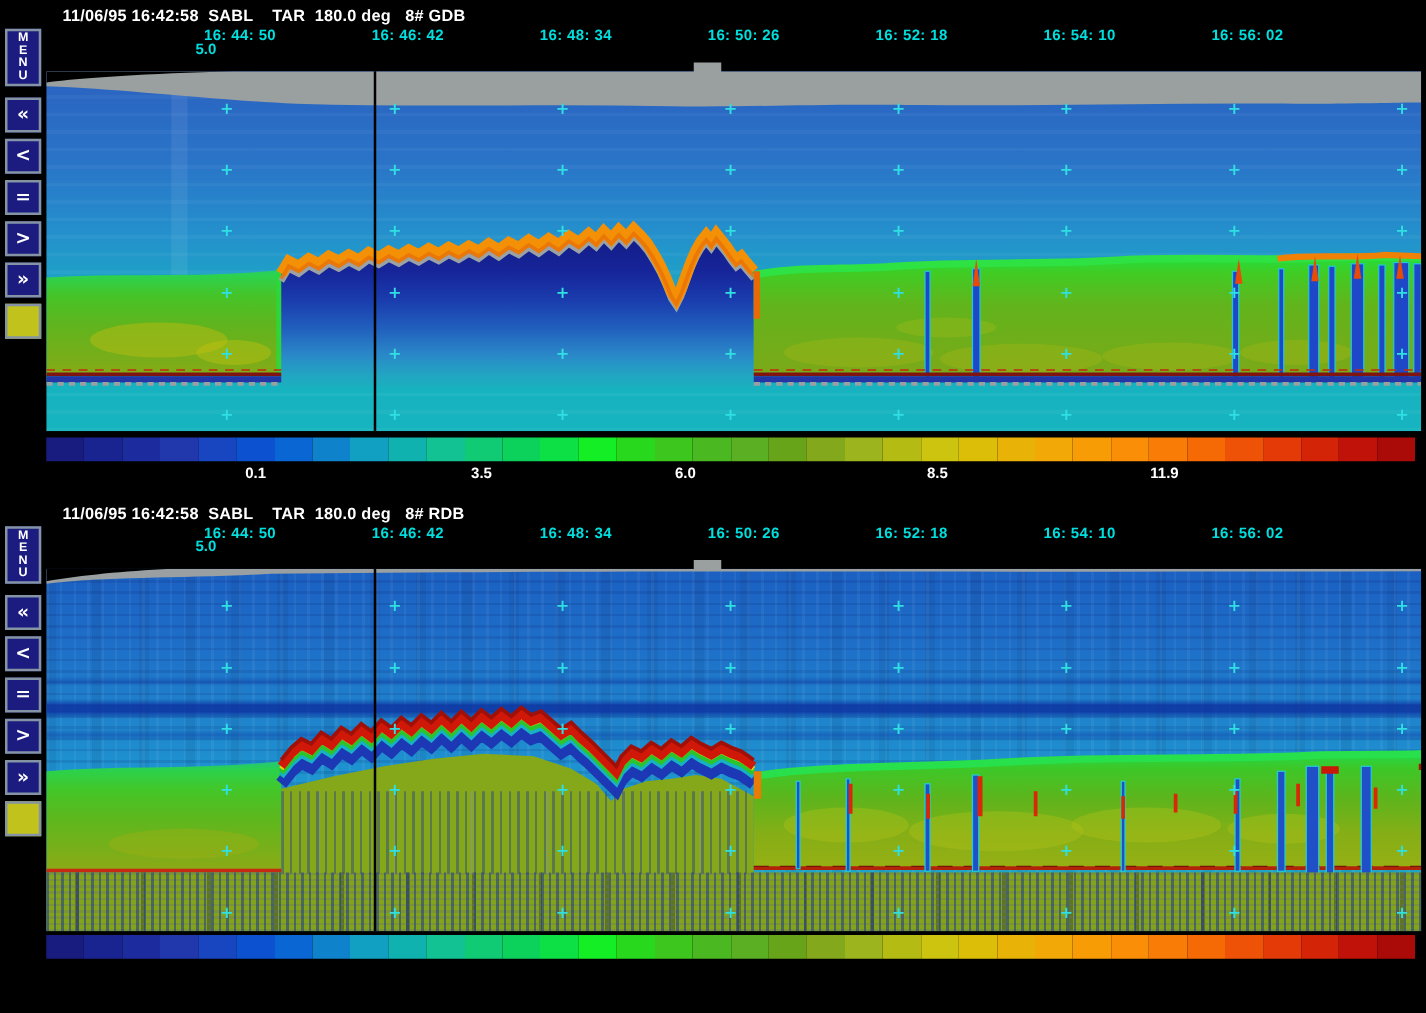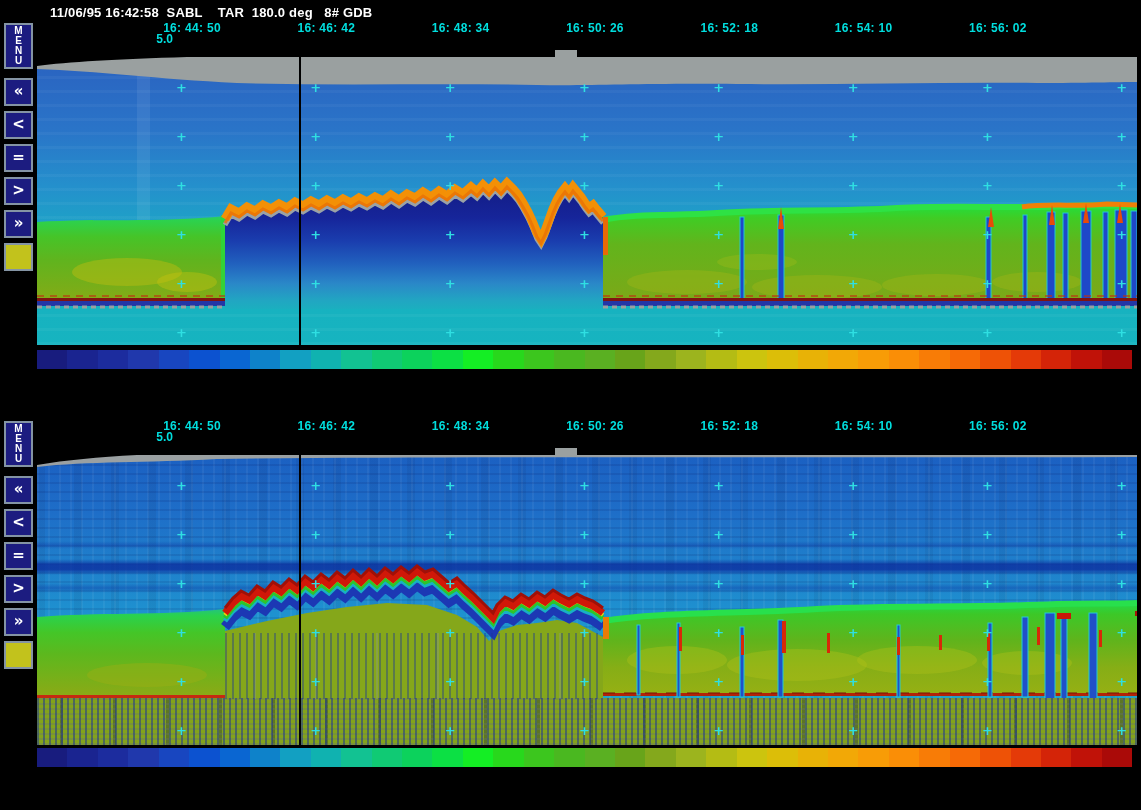--- a/index.html
+++ b/index.html
@@ -254,37 +254,45 @@
         <div class="cblock" style="background: rgb(248, 156, 6);"></div>
         <div class="cblock" style="background: rgb(250, 142, 6);"></div>
         <div class="cblock" style="background: rgb(248, 124, 6);"></div>
         <div class="cblock" style="background: rgb(246, 106, 6);"></div>
         <div class="cblock" style="background: rgb(238, 82, 6);"></div>
         <div class="cblock" style="background: rgb(228, 58, 8);"></div>
         <div class="cblock" style="background: rgb(212, 36, 8);"></div>
         <div class="cblock" style="background: rgb(192, 18, 8);"></div>
         <div class="cblock" style="background: rgb(170, 10, 8);"></div>
       </div>
+    <div class="cbarlabels">
+        <div class="cblab" style="left: 167.535px;">0.1</div>
+        <div class="cblab" style="left: 348.21px;">3.5</div>
+        <div class="cblab" style="left: 511.365px;">6.0</div>
+        <div class="cblab" style="left: 712.845px;">8.5</div>
+        <div class="cblab" style="left: 894.615px;">11.9</div>
+      </div>
     <div class="sidebar">
         <div class="sbtn menu" style="top: 23px;">
           <div>M</div>
           <div>E</div>
           <div>N</div>
           <div>U</div>
         </div>
         <div class="sbtn" style="top: 78px;">«</div>
         <div class="sbtn" style="top: 111px;">&lt;</div>
         <div class="sbtn" style="top: 144px;">=</div>
         <div class="sbtn" style="top: 177px;">&gt;</div>
         <div class="sbtn" style="top: 210px;">»</div>
         <div class="sbtn swatch" style="top: 243px;"></div>
       </div>
   </div>
 
   <div class="panel" style="top:398px;height:412px;">
+    <div class="title">11/06/95 16:42:58  SABL    TAR  180.0 deg   8# RDB</div>
     <div class="times">
         <div class="tlab" style="left: 192px;">16: 44: 50</div>
         <div class="tlab" style="left: 326.33px;">16: 46: 42</div>
         <div class="tlab" style="left: 460.66px;">16: 48: 34</div>
         <div class="tlab" style="left: 594.99px;">16: 50: 26</div>
         <div class="tlab" style="left: 729.32px;">16: 52: 18</div>
         <div class="tlab" style="left: 863.65px;">16: 54: 10</div>
         <div class="tlab" style="left: 997.98px;">16: 56: 02</div>
       </div>
     <div class="alts">

